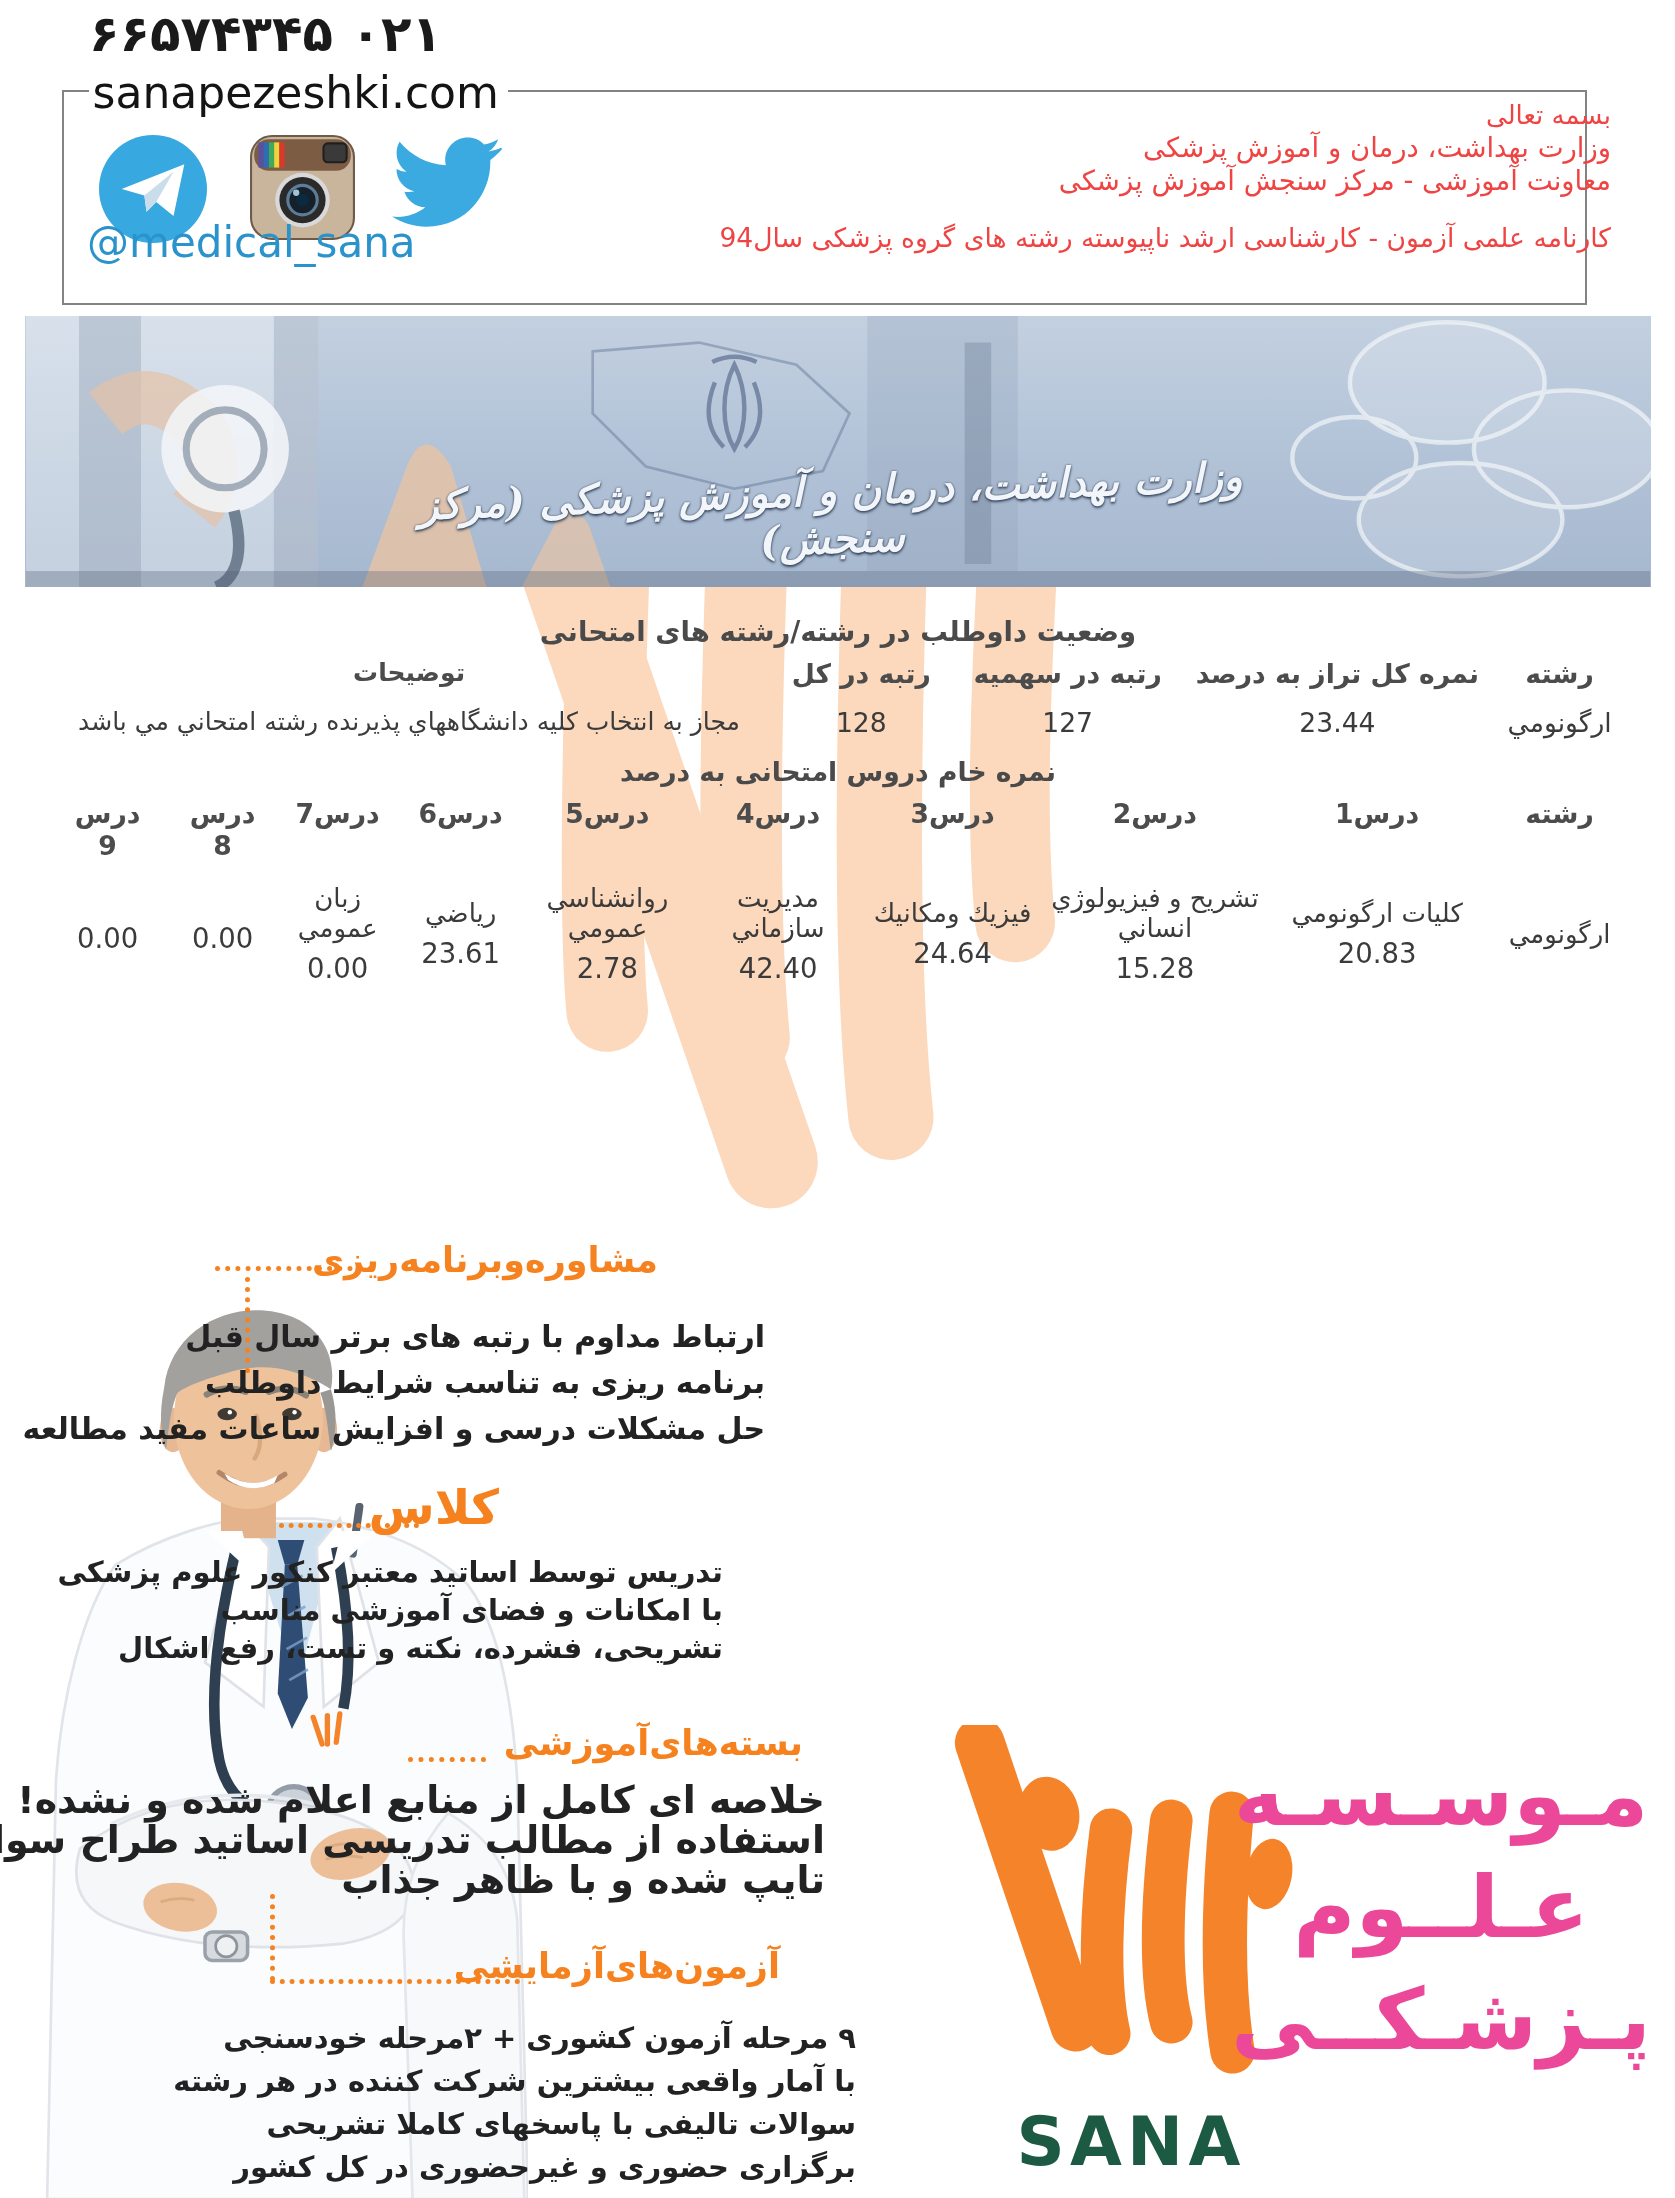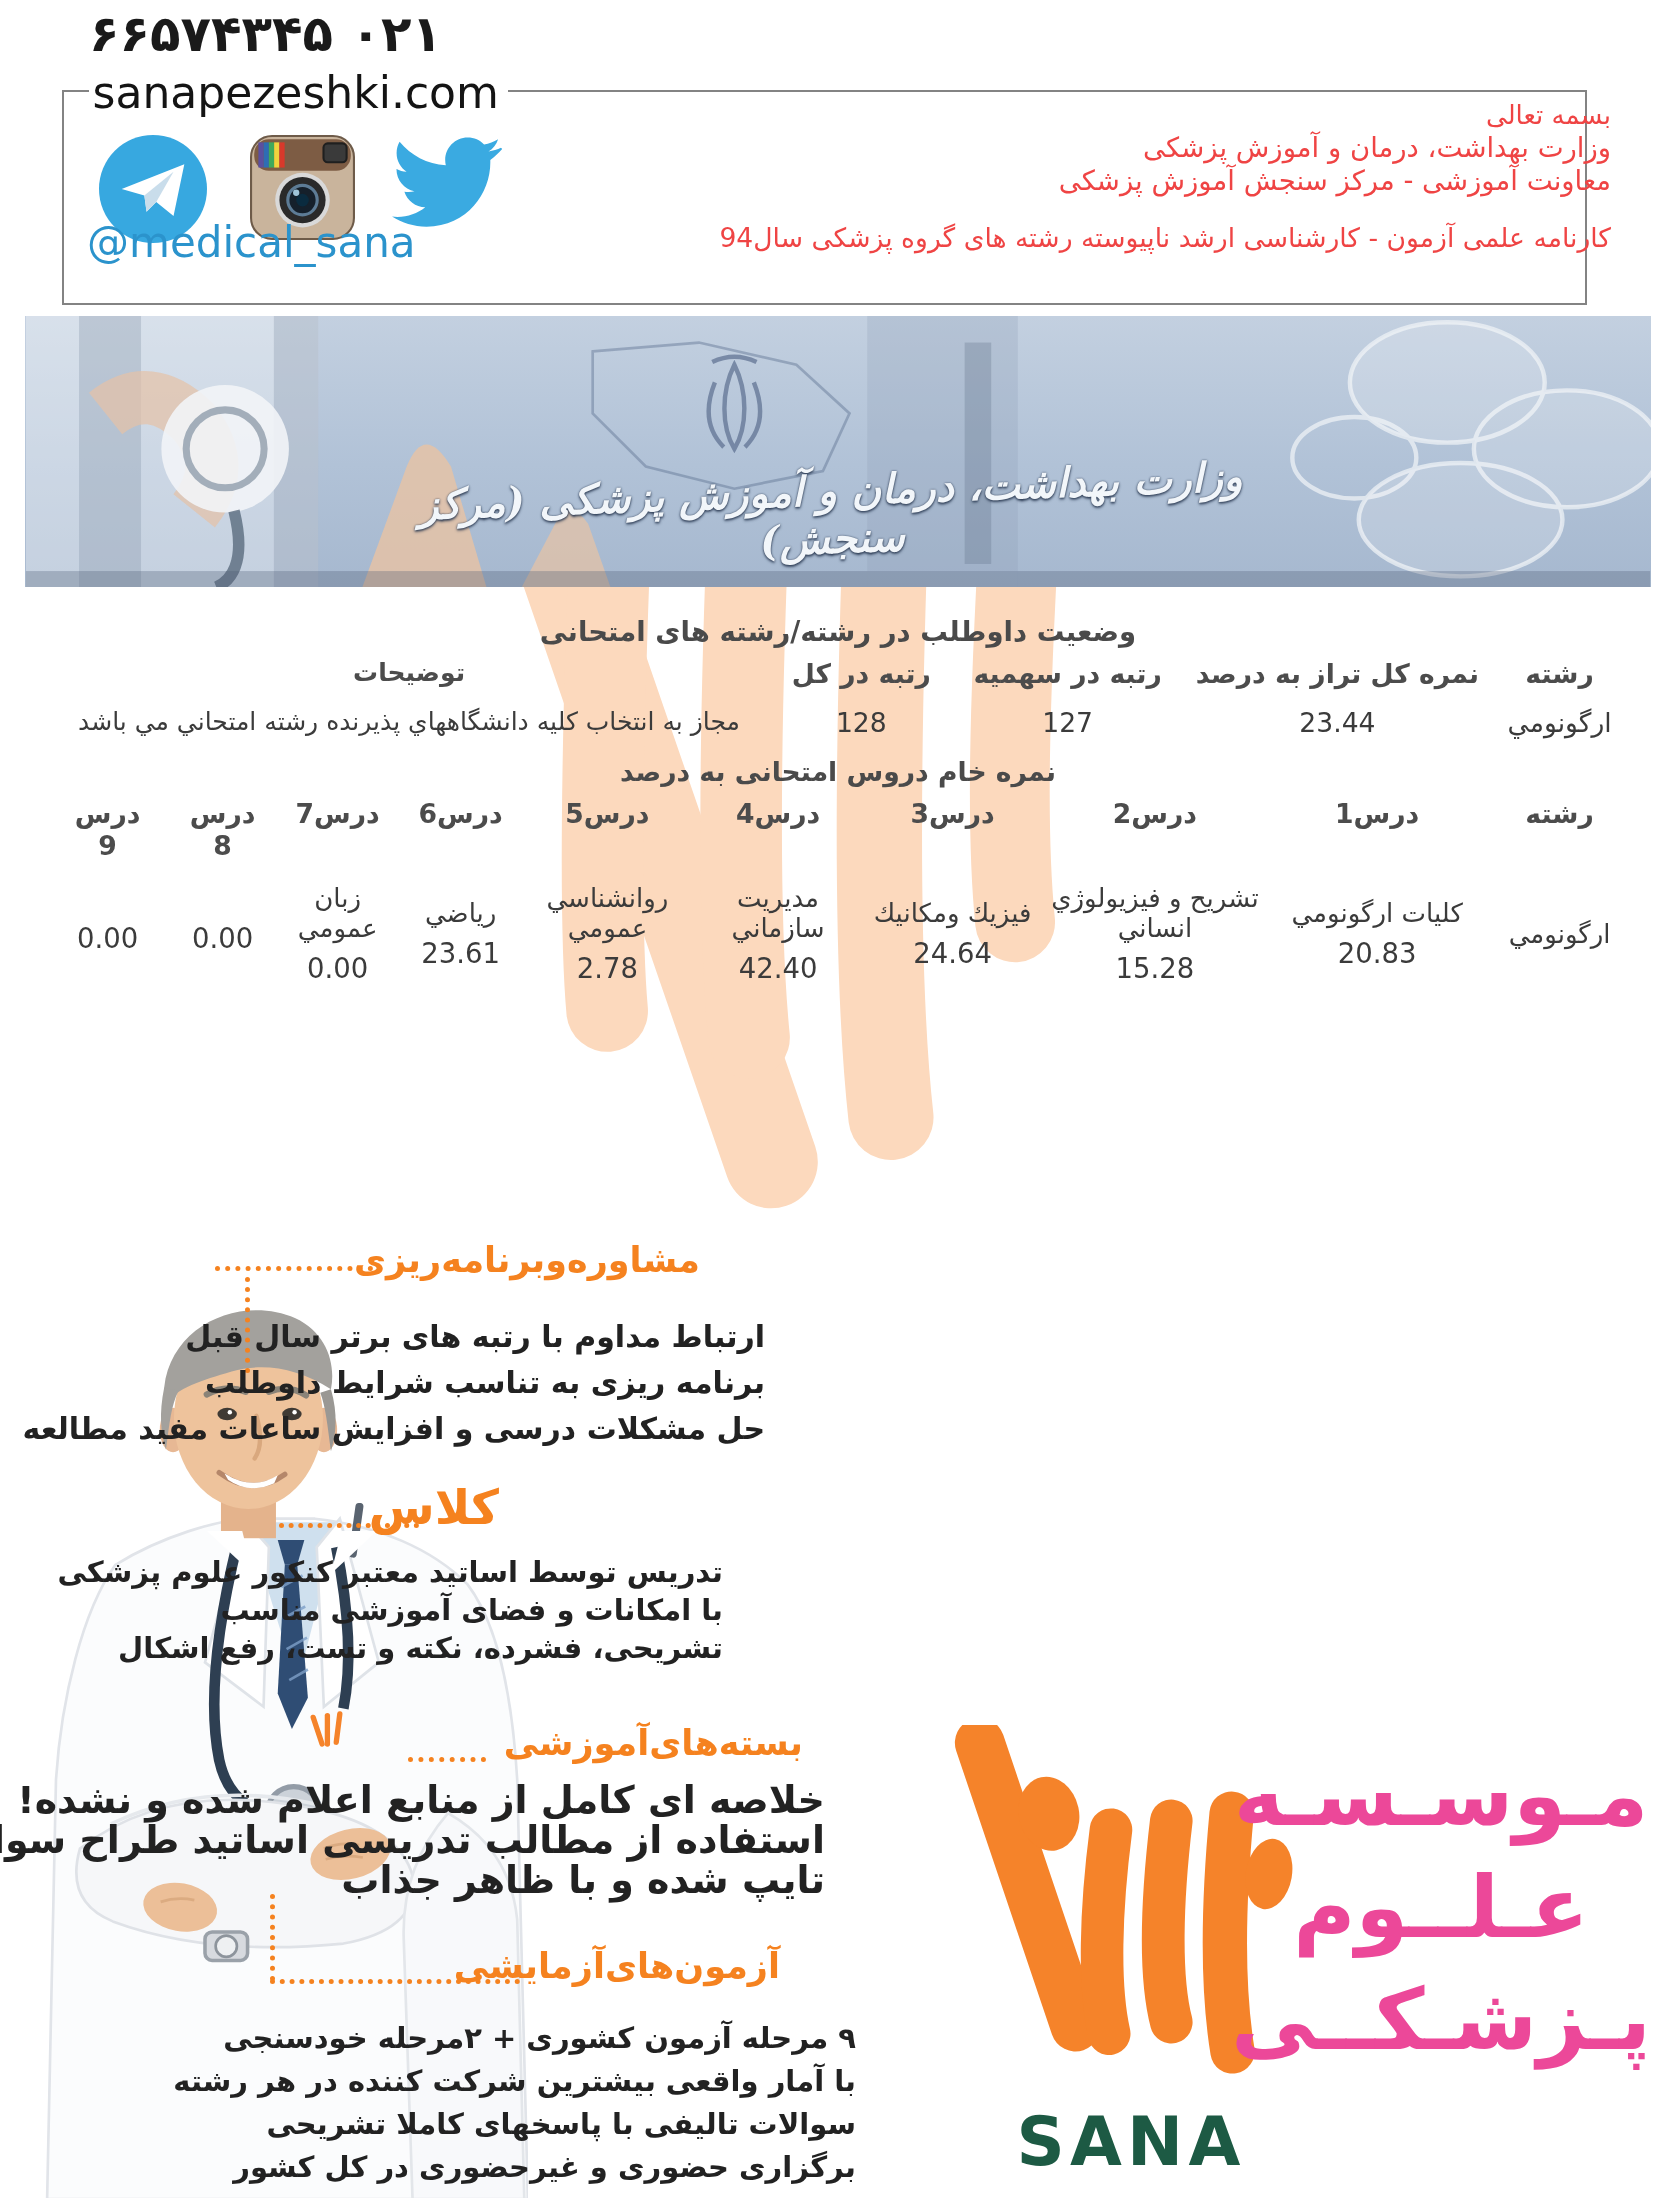--- a/index.html
+++ b/index.html
@@ -42,21 +42,21 @@
   .t2-head{top:798px;font-weight:700;font-size:26.6px;color:#4c4c4c;}
   .t2-head .c{white-space:pre-line;line-height:32px;}
   .t2-body{top:858px;font-size:26px;color:#3b3b3b;}
   .t2-body .c{min-height:151px;display:flex;flex-direction:column;justify-content:center;align-items:center;}
   .t2-body .score{font-size:27.5px;margin-top:8.9px;}
   .t2c0{flex:0 0 9%;}  .t2c1{flex:0 0 14%;} .t2c2{flex:0 0 14%;} .t2c3{flex:0 0 11.5%;}
   .t2c4{flex:0 0 10.5%;} .t2c5{flex:0 0 11%;} .t2c6{flex:0 0 7.5%;} .t2c7{flex:0 0 8%;}
   .t2c8{flex:0 0 6.5%;} .t2c9{flex:0 0 8%;}
   
   .promo-h{z-index:3;font-weight:800;color:#f5821f;white-space:nowrap;}
-  .ph1{right:976px;top:1240px;font-size:35px;}
+  .ph1{right:1018px;top:1240px;font-size:35px;}
   .ph2{right:1177px;top:1479px;font-size:48px;}
   .ph3{right:873px;top:1723px;font-size:35px;}
   .ph4{right:896px;top:1946px;font-size:35px;}
   .dot-h{z-index:3;height:0;border-top:5.3px dotted #f5821f;}
   .dot-v{z-index:3;width:0;border-left:5.3px dotted #f5821f;}
   .d1h{left:215px;top:1266px;width:158px;}
   .d1v{left:245px;top:1277px;height:96px;}
   .d2h{left:279px;top:1523px;width:140px;}
   .d3h{left:408px;top:1757px;width:78px;}
   .d4v{left:270px;top:1894px;height:87px;}

